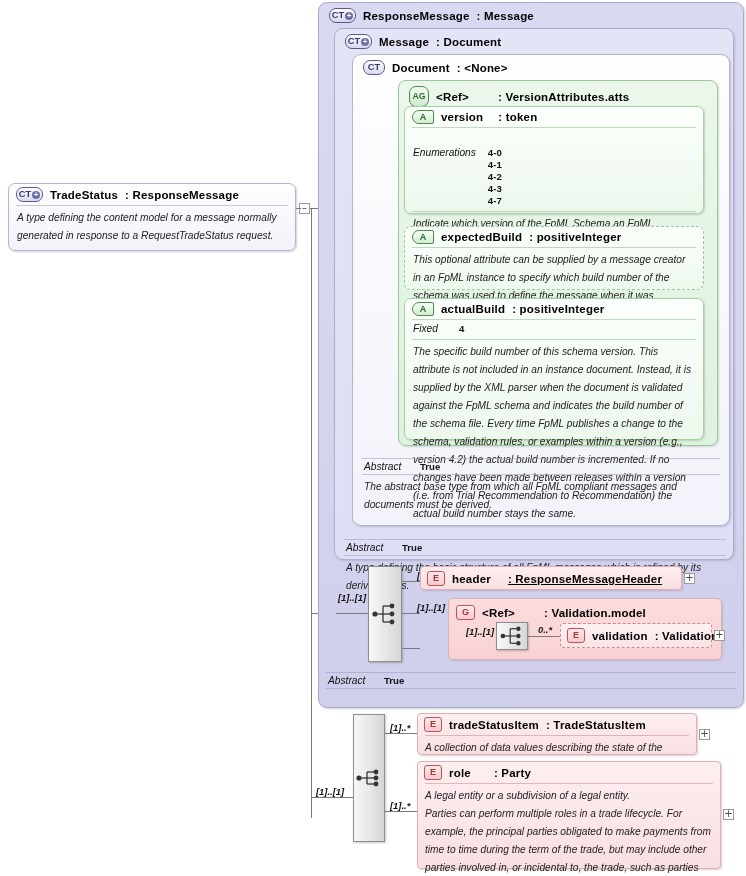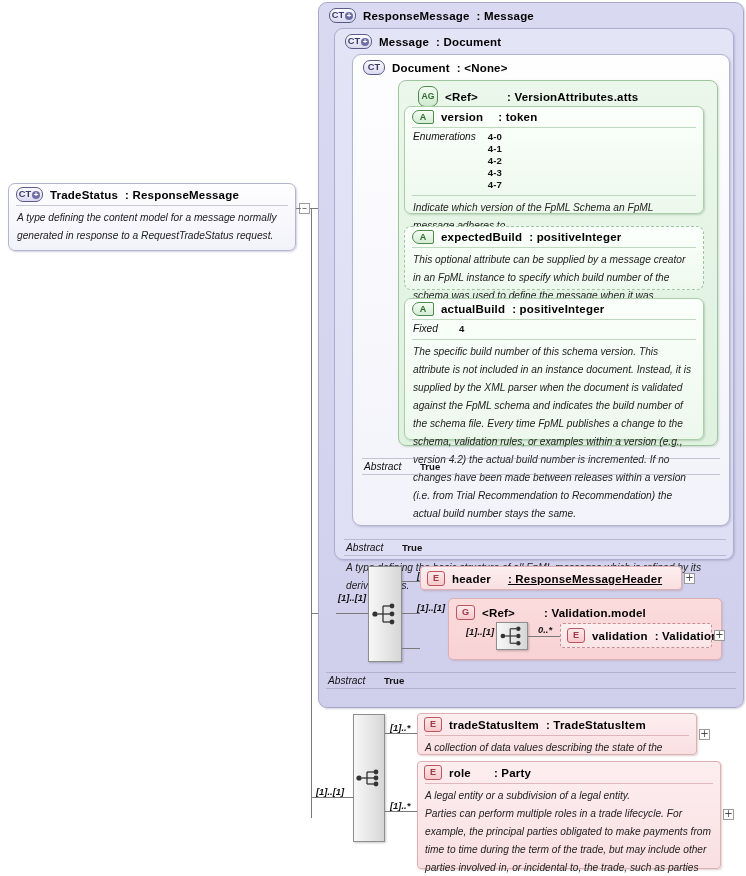--- a/index.html
+++ b/index.html
@@ -45,21 +45,21 @@
     width:8px;height:8px;border-radius:50%;background:#6f6fa5;color:#fff;
     font-size:8px;display:inline-flex;align-items:center;justify-content:center;
     font-weight:bold;line-height:1;
   }
   .chip-ct-noplus{
     width:22px;height:15px;border-radius:7px;border:1.3px solid #5a5a86;
     background:linear-gradient(#fbfbff,#d9d9ef);color:#3a3a66;font-size:9.3px;
   }
   .chip-ag{
     width:20px;height:21px;border-radius:7px;border:1.3px solid #4e8a4e;
-    background:linear-gradient(#f2fbf2,#cfe9cf);color:#2f6b2f;font-size:8.6px;margin-left:9px;
+    background:linear-gradient(#f2fbf2,#cfe9cf);color:#2f6b2f;font-size:8.6px;
   }
   .chip-a{
     width:22px;height:14px;border-radius:7px 2px 2px 7px;border:1.3px solid #4e8a4e;
     background:linear-gradient(#f4fcf4,#d4ecd4);color:#2f6b2f;font-size:9px;
   }
   .chip-e{
     width:18px;height:15px;border:1.4px solid #c0545c;
     background:linear-gradient(#fde9ea,#f6c9cd);color:#a33a44;font-size:9.2px;
   }
   .chip-g{
@@ -189,21 +189,21 @@
   <span class="nm" style="margin-left:22px;">: VersionAttributes.atts</span>
 </div>
 
 <div class="node green-card" style="left:404px;top:106px;width:300px;height:108px;">
   <div class="node-title">
     <span class="chip chip-a">A</span>
     <span class="nm">version</span>
     <span class="nm" style="margin-left:8px;">: token</span>
   </div>
   <div class="sep"></div>
-  <div class="facet" style="padding-top:3px;">
+  <div class="facet" style="padding-top:3px;margin-top:16px;">
     <span class="facet-label">Enumerations</span>
     <span class="facet-vals">
       <span class="facet-val">4-0</span>
       <span class="facet-val">4-1</span>
       <span class="facet-val">4-2</span>
       <span class="facet-val">4-3</span>
       <span class="facet-val">4-7</span>
     </span>
   </div>
   <div class="sep" style="margin-top:3px;"></div>
@@ -235,20 +235,21 @@
   <div class="doc">The specific build number of this schema version. This attribute is not included in an instance document. Instead, it is supplied by the XML parser when the document is validated against the FpML schema and indicates the build number of the schema file. Every time FpML publishes a change to the schema, validation rules, or examples within a version (e.g., version 4.2) the actual build number is incremented. If no changes have been made between releases within a version (i.e. from Trial Recommendation to Recommendation) the actual build number stays the same.</div>
 </div>
 
 <div class="abs" style="left:362px;top:458px;width:358px;">
   <div class="sep" style="margin:0;"></div>
   <div class="facet" style="padding:2px 2px;">
     <span class="facet-label" style="min-width:44px;">Abstract</span>
     <span class="facet-val">True</span>
   </div>
   <div class="sep" style="margin:0;"></div>
+  <div class="doc" style="padding:3px 2px;">The abstract base type from which all FpML compliant messages and documents must be derived.</div>
 </div>
 
 <div class="abs" style="left:344px;top:539px;width:382px;">
   <div class="sep" style="margin:0;"></div>
   <div class="facet" style="padding:2px 2px;">
     <span class="facet-label" style="min-width:44px;">Abstract</span>
     <span class="facet-val">True</span>
   </div>
   <div class="sep" style="margin:0;"></div>
   <div class="doc" style="padding:3px 2px;">A type defining the basic structure of all FpML messages which is refined by its derived types.</div>

